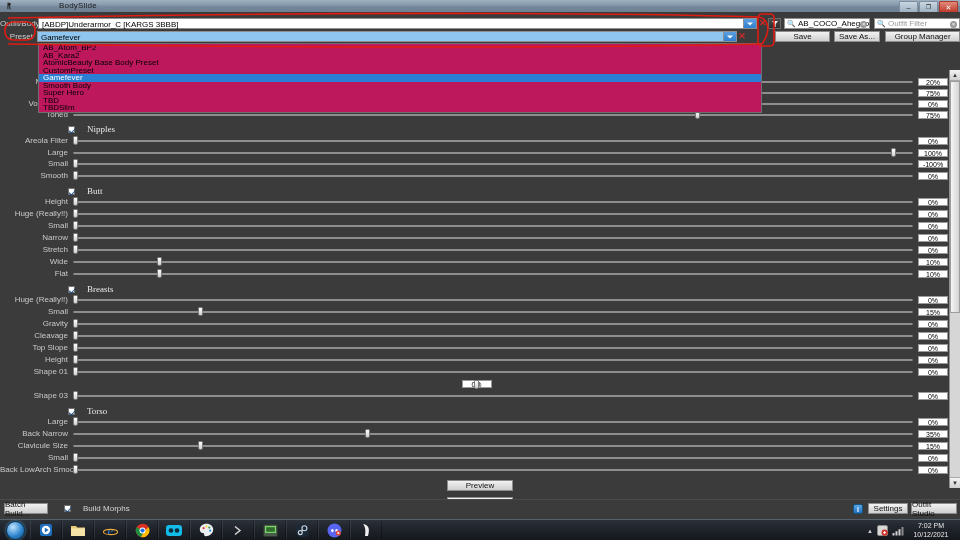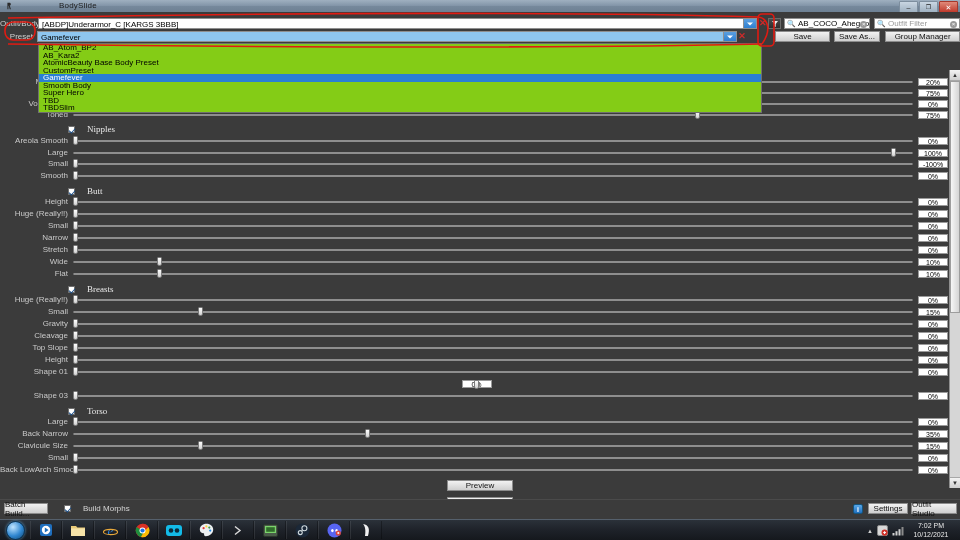--- a/index.html
+++ b/index.html
@@ -55,21 +55,21 @@
   .search .txt{margin-left:2px;font-size:8px;color:#000;white-space:nowrap;overflow:hidden;}
   .search .txt.ph{color:#9a9a9a;}
   .search .clr{position:absolute;right:2px;top:2px;width:7px;height:7px;border-radius:50%;
     background:#9a9a9a;color:#fff;font-size:6px;line-height:7px;text-align:center;}
 
   .gbtn{height:11px;background:linear-gradient(180deg,#f2f2f2,#cfcfcf);
     border:1px solid #8c8c8c;box-sizing:border-box;color:#111;font-size:8px;
     display:flex;align-items:center;justify-content:center;}
 
   
-  .ddlist{position:absolute;background:#84cc16;border:1px solid #6f6f6f;z-index:40;}
+  .ddlist{position:absolute;background:#be185d;border:1px solid #6f6f6f;z-index:40;}
   .dditem{height:7.5px;font-size:8px;color:#000;padding-left:4px;line-height:7.5px;
     white-space:nowrap;}
   .dditem.hl{background:#2a7fd4;color:#fff;}
 
   
   .srow{position:absolute;left:0;height:9px;display:flex;align-items:center;}
   .slabel{width:68px;text-align:right;padding-right:5px;font-size:8px;color:#c9c9c9;
     white-space:nowrap;overflow:hidden;}
   .track{position:relative;height:9px;flex:1;}
   .track .rail{position:absolute;left:0;top:4px;right:0;height:2px;
@@ -229,21 +229,21 @@
       </div>
       <div class="srow" style="top: 98px; width: 948px;">
         <div class="slabel">Toned</div>
         <div class="track">
           <div class="rail"></div>
           <div class="thumb" style="left: calc(74.5% - 3.725px);"></div>
         </div>
         <div class="valbox">75%</div>
       </div>
       <div class="srow" style="top: 124px; width: 948px;">
-        <div class="slabel">Areola Smooth</div>
+        <div class="slabel">Areola Filter</div>
         <div class="track">
           <div class="rail"></div>
           <div class="thumb" style="left: calc(0% + 0px);"></div>
         </div>
         <div class="valbox">0%</div>
       </div>
       <div class="srow" style="top: 136px; width: 948px;">
         <div class="slabel">Large</div>
         <div class="track">
           <div class="rail"></div>

